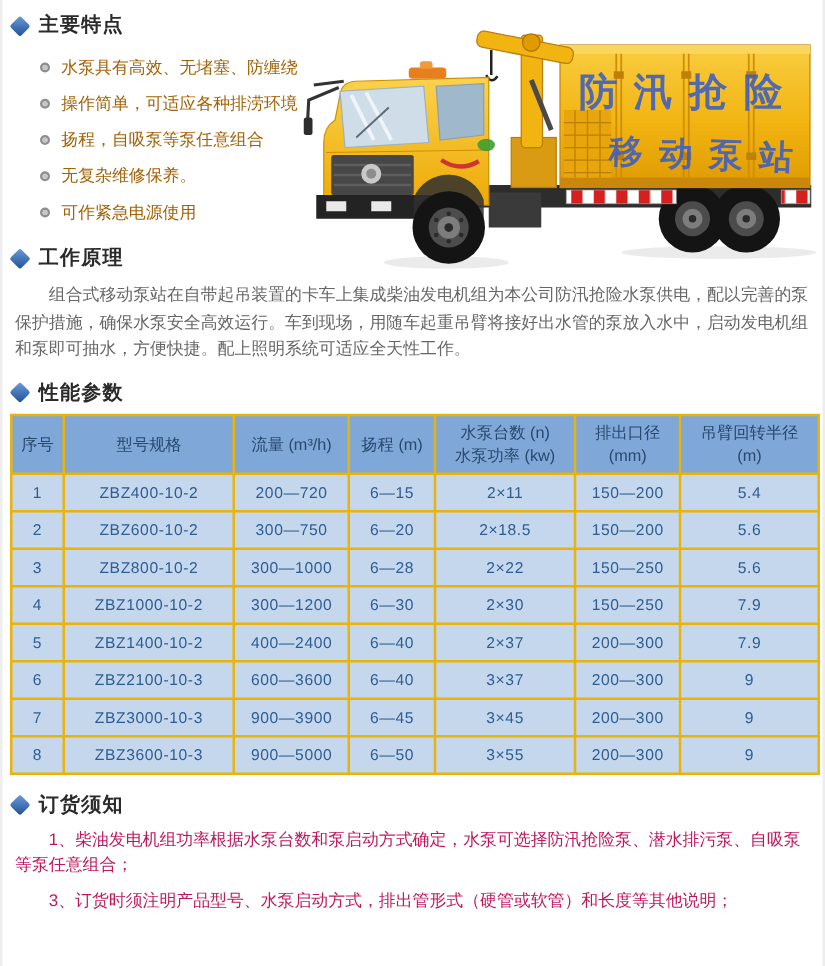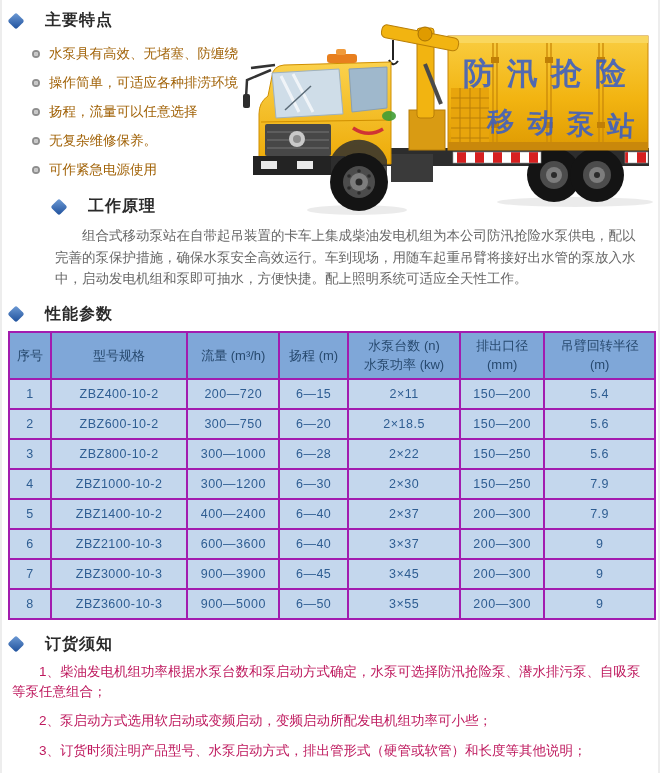--- a/index.html
+++ b/index.html
@@ -8,47 +8,47 @@
   .page {
     position: relative;
     width: 660px; height: 773px;
     margin: 0 auto;
     background: #fff;
     border-left: 2px solid #ededed;
     border-right: 2px solid #ededed;
     overflow: hidden;
   }
   
-  .sec-head { display:flex; align-items:center; gap:23px; margin-left:8px;text-align:center; }
+  .sec-head { display:flex; align-items:center; gap:9px; margin-left:8px;text-align:center; }
   .diamond { width:12px; height:12px; flex:0 0 auto;
     background: linear-gradient(135deg,#6f9cd6,#1d4f9b);
     transform: rotate(45deg); border-radius:2px; }
   .sec-title { font-size:16px; font-weight:bold; color:#2a2a2a; letter-spacing:1px; }
 
   
   .features { padding-top:10px; width:290px; }
   .features ul { list-style:none; margin:8px 0 0 30px; }
   .features li { display:flex; align-items:center; gap:9px; height:29px;
     color:#a16207; font-size:13.5px; }
   .ring { width:8px; height:8px; border:2px solid #8e8e8e; border-radius:50%;
     display:flex; align-items:center; justify-content:center; flex:0 0 auto; }
   .ring-dot { width:4px; height:4px; background:#c6c6c6; border-radius:50%; }
 
   
   .truck-wrap { position:absolute; top:2px; right:1px; width:416px; height:214px; }
 
   
-  .principle { margin-top:12px;padding-left:43px; }
+  .principle { margin-top:12px; }
   .principle p { margin:8px 10px 0 10px; text-indent:2em;
     font-size:13.5px; color:#666; line-height:1.6; }
 
   
   .params { margin-top:14px; }
   table { border-collapse:separate; border-spacing:2px; table-layout:fixed;
-    width:648px; margin:6px 0 0 6px; background:#a21caf; }
+    width:648px; margin:6px 0 0 6px; background:#eab308; }
   col.c1{width:6.3%} col.c2{width:21.3%} col.c3{width:14.2%} col.c4{width:10.6%}
   col.c5{width:17.4%} col.c6{width:13.0%} col.c7{width:17.2%}
   th { background:#7fa7d8; color:#27496e; font-weight:normal; font-size:13px;
     height:45px; padding:2px; text-align:center; vertical-align:middle; }
   th div { line-height:1.5; }
   td { background:#c4d7ed; color:#2e5d92; font-size:12.5px; text-align:center;
     height:28px; padding:0 2px; vertical-align:middle; letter-spacing:0.5px; }
 
   
   .ordering { margin-top:14px; }
@@ -76,21 +76,21 @@
         <li>
           <span class="ring">
             <span class="ring-dot"></span>
           </span>
           <span>操作简单，可适应各种排涝环境</span>
         </li>
         <li>
           <span class="ring">
             <span class="ring-dot"></span>
           </span>
-          <span>扬程，流量可以任意选择</span>
+          <span>扬程，自吸泵等泵任意组合</span>
         </li>
         <li>
           <span class="ring">
             <span class="ring-dot"></span>
           </span>
           <span>无复杂维修保养。</span>
         </li>
         <li>
           <span class="ring">
             <span class="ring-dot"></span>
@@ -349,18 +349,17 @@
     </table>
   </section>
 
   <section class="ordering">
     <div class="sec-head">
       <span class="diamond"></span>
       <span class="sec-title">订货须知</span>
     </div>
     <div id="notes-list">
         <p class="note">1、柴油发电机组功率根据水泵台数和泵启动方式确定，水泵可选择防汛抢险泵、潜水排污泵、自吸泵等泵任意组合；</p>
-        <p class="note">2、泵启动方式选用软启动或变频启动，变频启动所配发电机组功率可小些；</p>
         <p class="note">3、订货时须注明产品型号、水泵启动方式，排出管形式（硬管或软管）和长度等其他说明；</p>
       </div>
   </section>
 
 </div>
 
 </body></html>

